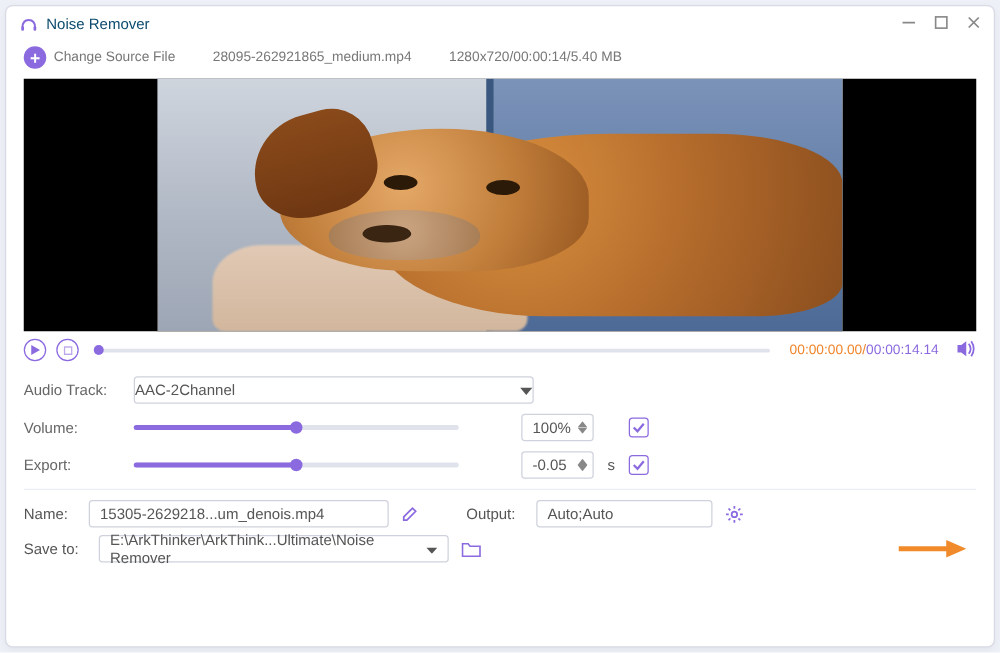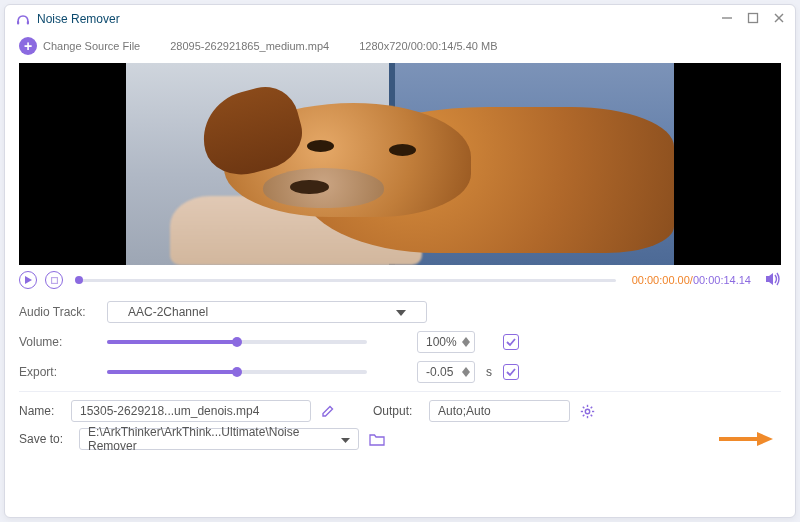--- a/index.html
+++ b/index.html
@@ -29,21 +29,21 @@
 .playbar .pbtn { width: 18px; height: 18px; border: 1.5px solid #8b6ae0; border-radius: 50%; display: flex; align-items: center; justify-content: center; cursor: pointer; }
 .playbar .pbtn svg { display: block; }
 .slider-track { flex: 1; height: 3px; background: #e1e3ec; border-radius: 2px; position: relative; margin: 0 8px; }
 .slider-thumb { position: absolute; left: 0%; top: 50%; transform: translate(-50%,-50%); width: 8px; height: 8px; background: #8b6ae0; border-radius: 50%; }
 .timecode { font-size: 11px; color: #f0842a; }
 .timecode .dur { color: #8b6ae0; }
 .vol-icon { color: #8b6ae0; margin-left: 6px; cursor: pointer; }
 .controls { padding: 6px 14px 0; }
 .row { display: flex; align-items: center; margin-bottom: 8px; gap: 10px; }
 .lbl { width: 78px; color: #666; font-size: 12px; }
-.select { border: 1px solid #cfd2dd; border-radius: 3px; height: 22px; padding: 0 20px; display: flex; align-items: center; justify-content: space-between; flex: 0 0 320px; cursor: pointer; background: #fff; }
+.select { border: 1px solid #cfd2dd; border-radius: 3px; height: 22px; padding: 0 0; display: flex; align-items: center; justify-content: space-between; flex: 0 0 320px; cursor: pointer; background: #fff; }
 .select .caret { margin-left: auto; }
 .callout { display: inline-flex; align-items: center; border: 2px solid #f08a2a; border-radius: 10px; padding: 4px 10px; gap: 6px; }
 .chk { width: 14px; height: 14px; border: 1.5px solid #8b6ae0; border-radius: 2px; display: inline-flex; align-items: center; justify-content: center; }
 .chk svg { display: block; }
 .small-chk { width: 16px; height: 16px; border: 1.5px solid #8b6ae0; border-radius: 3px; display: inline-flex; align-items: center; justify-content: center; color: #8b6ae0; cursor: pointer; }
 .hslider { height: 4px; background: #e1e3ec; border-radius: 2px; position: relative; flex: 0 0 260px; }
 .hslider .fill { position: absolute; left: 0; top: 0; bottom: 0; background: #8b6ae0; border-radius: 2px; }
 .hslider .thumb { position: absolute; top: 50%; transform: translate(-50%,-50%); width: 10px; height: 10px; background: #8b6ae0; border-radius: 50%; }
 .numbox { border: 1px solid #cfd2dd; border-radius: 3px; height: 22px; width: 58px; display: flex; align-items: center; padding: 0 4px 0 8px; background: #fff; }
 .numbox .spin { display: flex; flex-direction: column; margin-left: auto; line-height: 0; cursor: pointer; }

